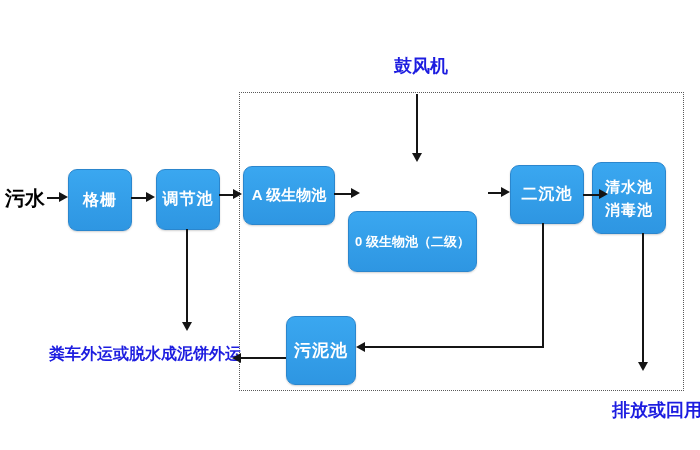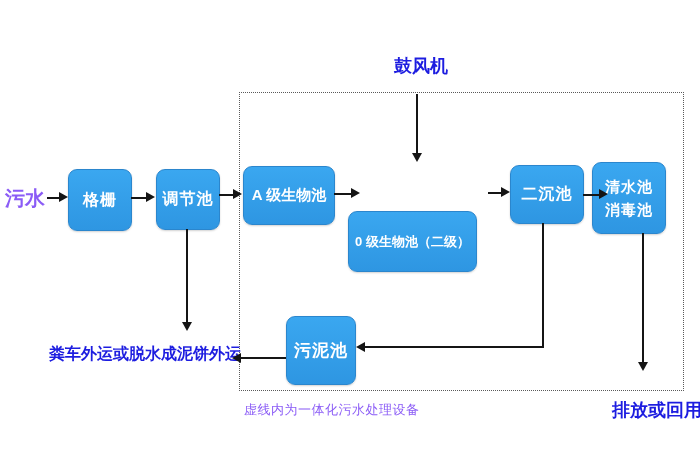--- a/index.html
+++ b/index.html
@@ -23,21 +23,21 @@
   }
   #n-grid{left:68px;top:169px;width:62px;height:60px;font-size:16px;}
   #n-reg{left:156px;top:169px;width:62px;height:59px;font-size:16px;}
   #n-abio{left:243px;top:166px;width:90px;height:57px;font-size:15px;letter-spacing:0;text-align:right;}
   #n-obio{left:348px;top:163px;width:127px;height:59px;font-size:13px;letter-spacing:0;margin-top:48px;}
   #n-sed{left:510px;top:165px;width:72px;height:57px;font-size:16px;}
   #n-clean{left:592px;top:162px;width:72px;height:70px;font-size:15px;line-height:1.55;}
   #n-sludge{left:286px;top:316px;width:68px;height:67px;font-size:17px;}
   
   .lbl{position:absolute;white-space:nowrap;}
-  .lbl-black{color:#8b5cf6;}
+  .lbl-black{color:#000000;}
   .lbl-blue{color:#1d1de0;}
   #t-sewage{left:5px;top:185px;font-size:20px;font-weight:bold;}
   #t-blower{left:394px;top:54px;font-size:18px;font-weight:bold;}
   #t-sludgeout{left:49px;top:344px;font-size:16px;font-weight:bold;}
   #t-caption{left:244px;top:401px;font-size:13px;letter-spacing:.5px;}
   #t-discharge{left:612px;top:398px;font-size:18px;font-weight:bold;}
   
   .hline{position:absolute;height:2px;background:#151515;}
   .vline{position:absolute;width:2px;background:#151515;}
   .head{position:absolute;width:0;height:0;}
@@ -71,21 +71,20 @@
     <span>清水池</span>
     <span>消毒池</span>
   </div>
   <div class="node" id="n-sludge">
     <span>污泥池</span>
   </div>
 
   <div class="lbl lbl-black" id="t-sewage">污水</div>
   <div class="lbl lbl-blue" id="t-blower">鼓风机</div>
   <div class="lbl lbl-blue" id="t-sludgeout">粪车外运或脱水成泥饼外运</div>
-  <div class="lbl lbl-black" id="t-caption">虚线内为一体化污水处理设备</div>
   <div class="lbl lbl-blue" id="t-discharge">排放或回用</div>
 
   <div>
     <div class="hline" style="left:47px;top:197px;width:13px;"></div>
     <div class="head hr" style="left:59px;top:192px;"></div>
   </div>
 
   <div>
     <div class="hline" style="left:131px;top:197px;width:16px;"></div>
     <div class="head hr" style="left:146px;top:192px;"></div>

